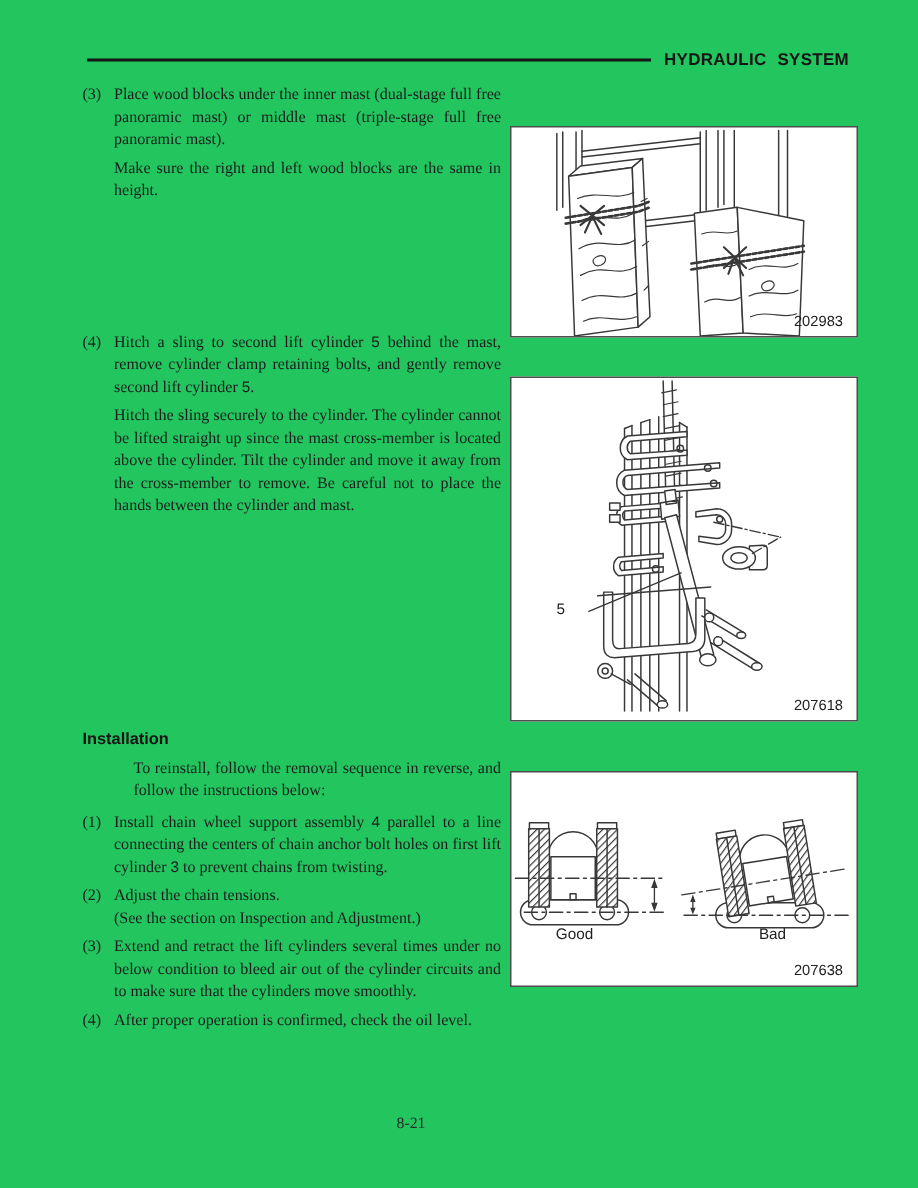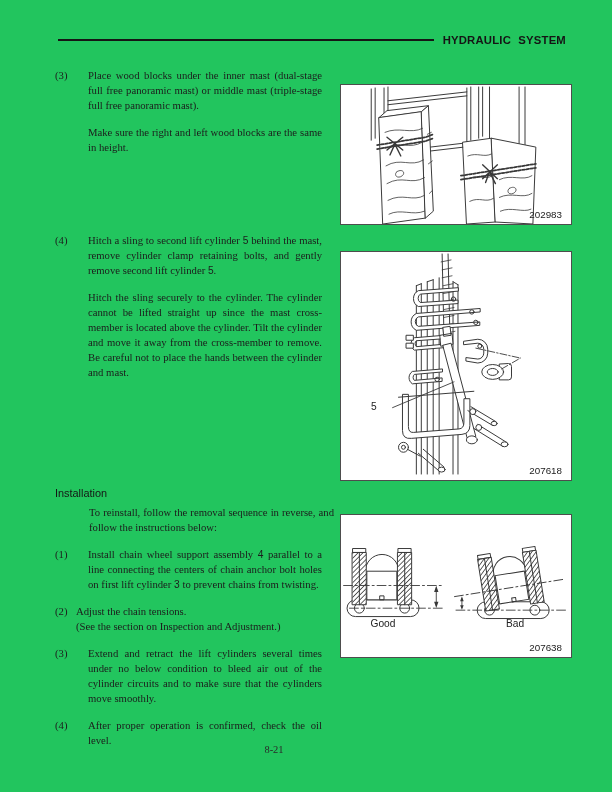--- a/index.html
+++ b/index.html
@@ -12,26 +12,26 @@
   .header { position:absolute; left:58px; right:46px; top:34px; display:flex; align-items:center; gap:9px; }
   .header-rule { flex:1; height:2.6px; background:#151515; }
   .header-title {
     font-family:"Liberation Sans", sans-serif; font-weight:bold;
     font-size:11.3px; letter-spacing:0.2px; word-spacing:4px; color:#151515; white-space:nowrap;
   }
   
   .block { position:absolute; left:55px; width:279px; }
   .step { position:relative; padding-left:21px; text-align:justify; font-size:10.7px; line-height:15px; }
   .step .num { position:absolute; left:0; top:0; }
-  .para { margin:12px; }
+  .para { margin:0; }
   .para + .para { margin-top:4px; }
   .stack > .step + .step { margin-top:4px; }
   .callout { font-family:"Liberation Sans", sans-serif; font-size:10.2px; }
   .sec-heading {
-    font-family:"Liberation Sans", sans-serif; font-weight:normal;
+    font-family:"Liberation Sans", sans-serif; font-weight:bold;
     font-size:10.9px; line-height:14px; margin-bottom:5px; color:#151515;
   }
   .intro { text-align:justify; font-size:10.7px; line-height:15px; margin-bottom:6px;margin-left:34px; }
   
   .figbox { position:absolute; left:340px; width:232px; border:1px solid #4d4d4d; background:#fff; box-sizing:border-box;margin-top:26px; }
   .figbox svg { display:block; width:100%; height:100%; }
   .fignum { position:absolute; right:9px; bottom:4px; font-family:"Liberation Sans", sans-serif; font-size:9.8px; color:#222; }
   .figlabel { position:absolute; font-family:"Liberation Sans", sans-serif; font-size:10.2px; color:#222; text-align:center; }
   
   .footer { position:absolute; top:744px; left:0; width:548px; text-align:center; font-size:10.5px; color:#2a2a2a; }

